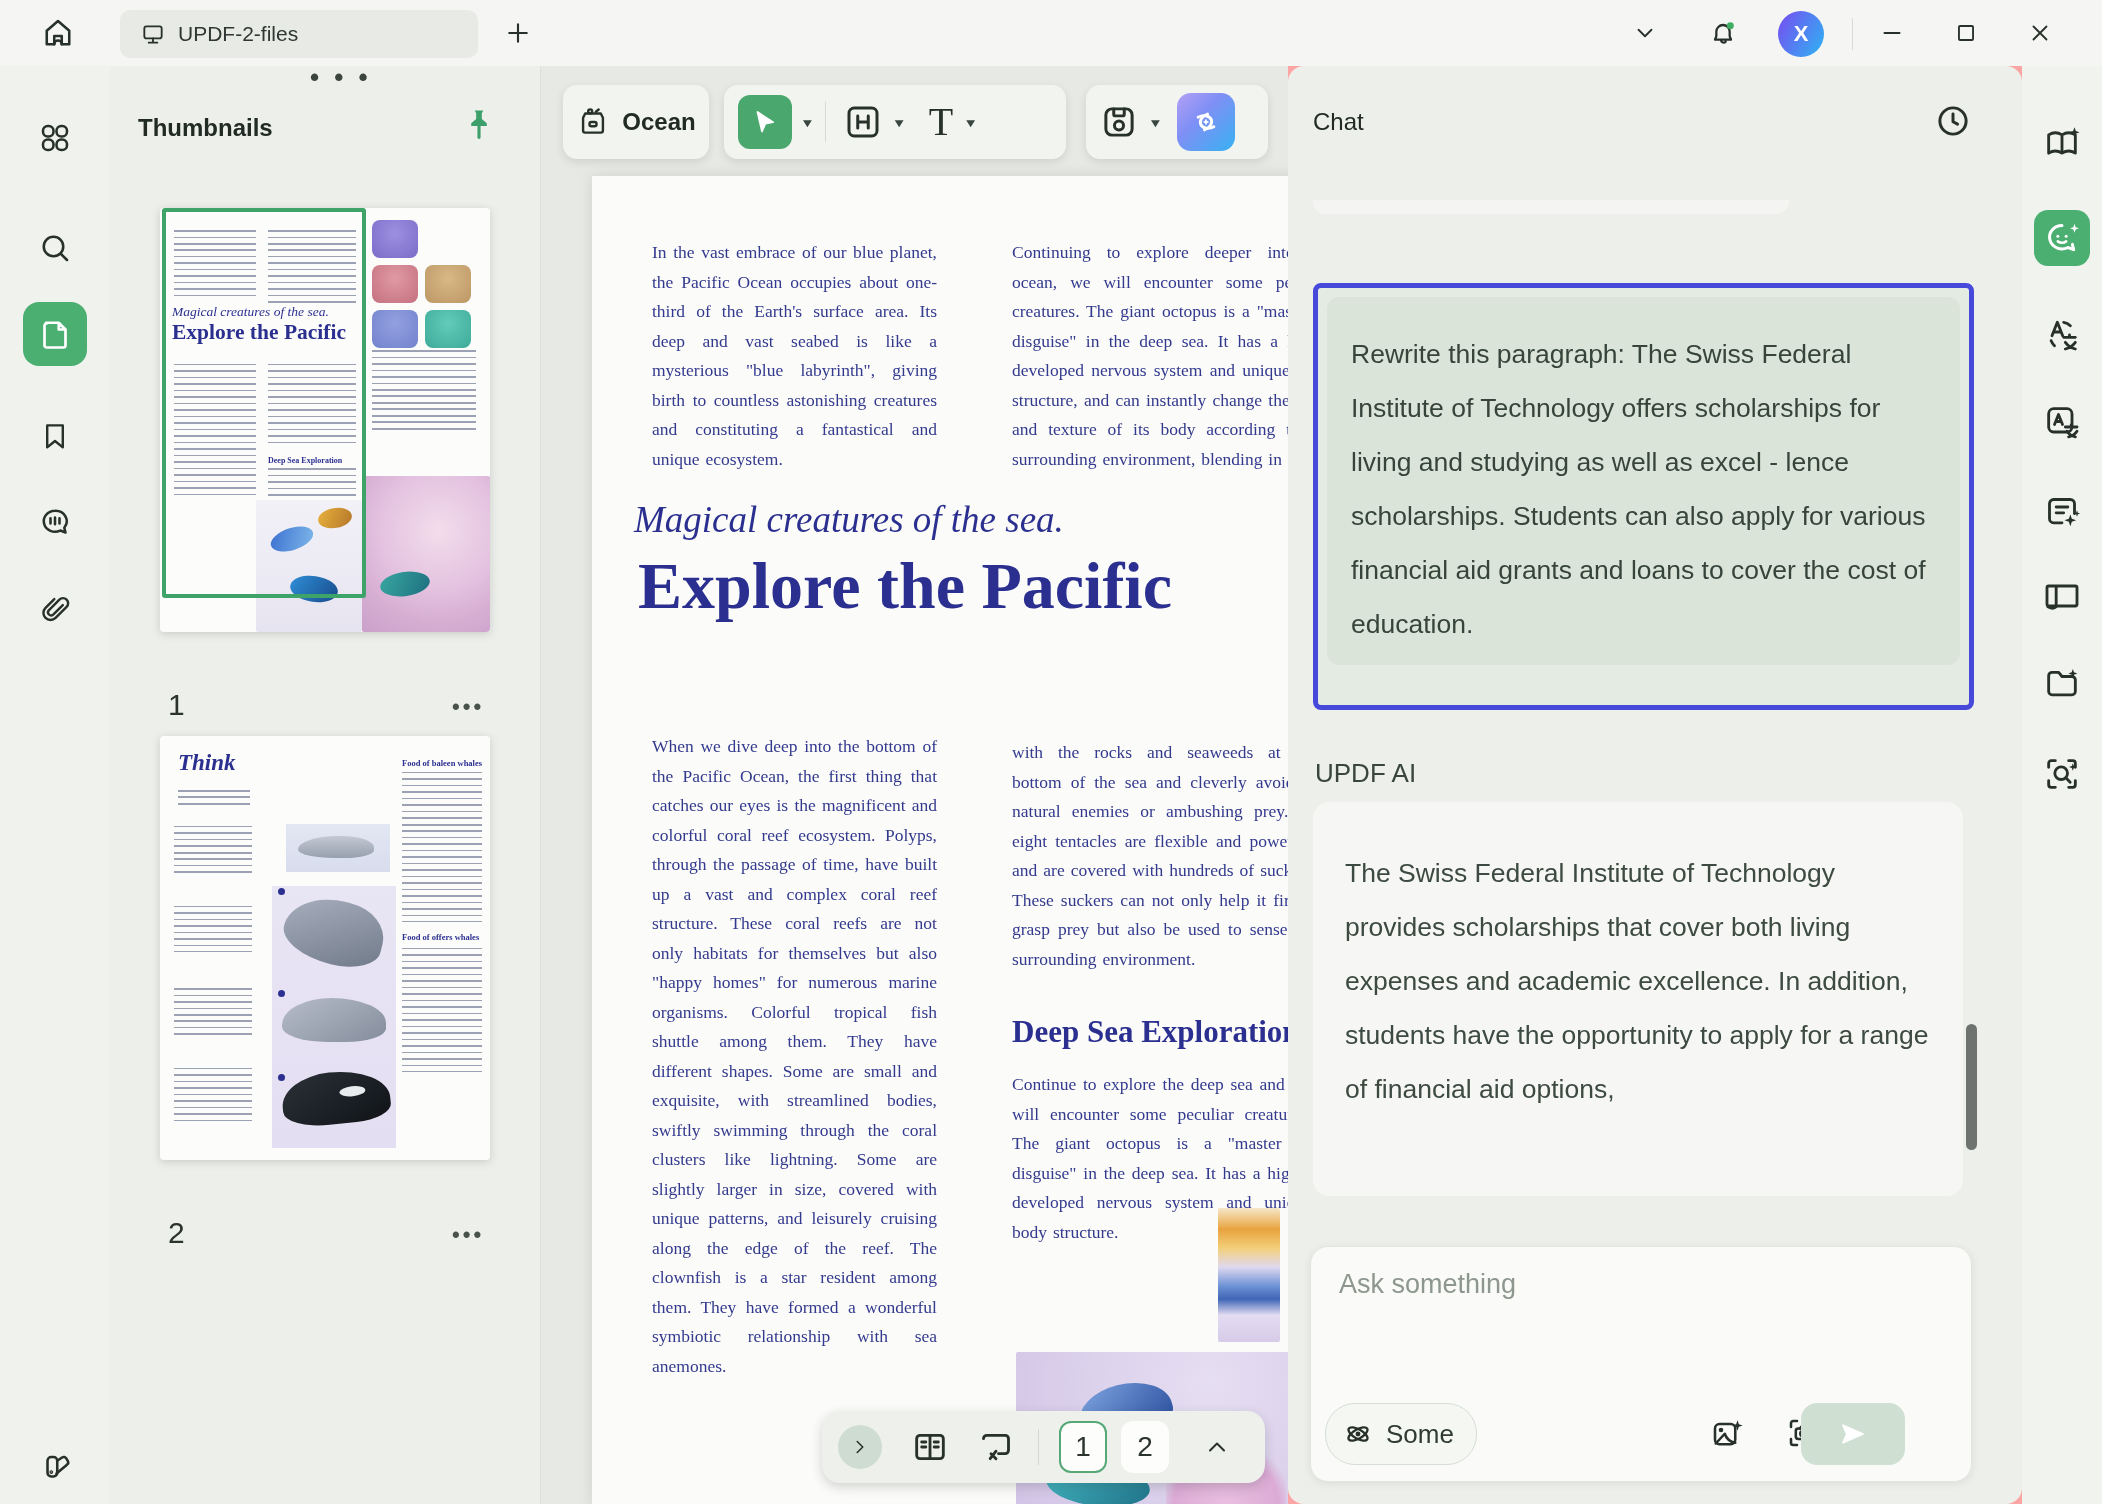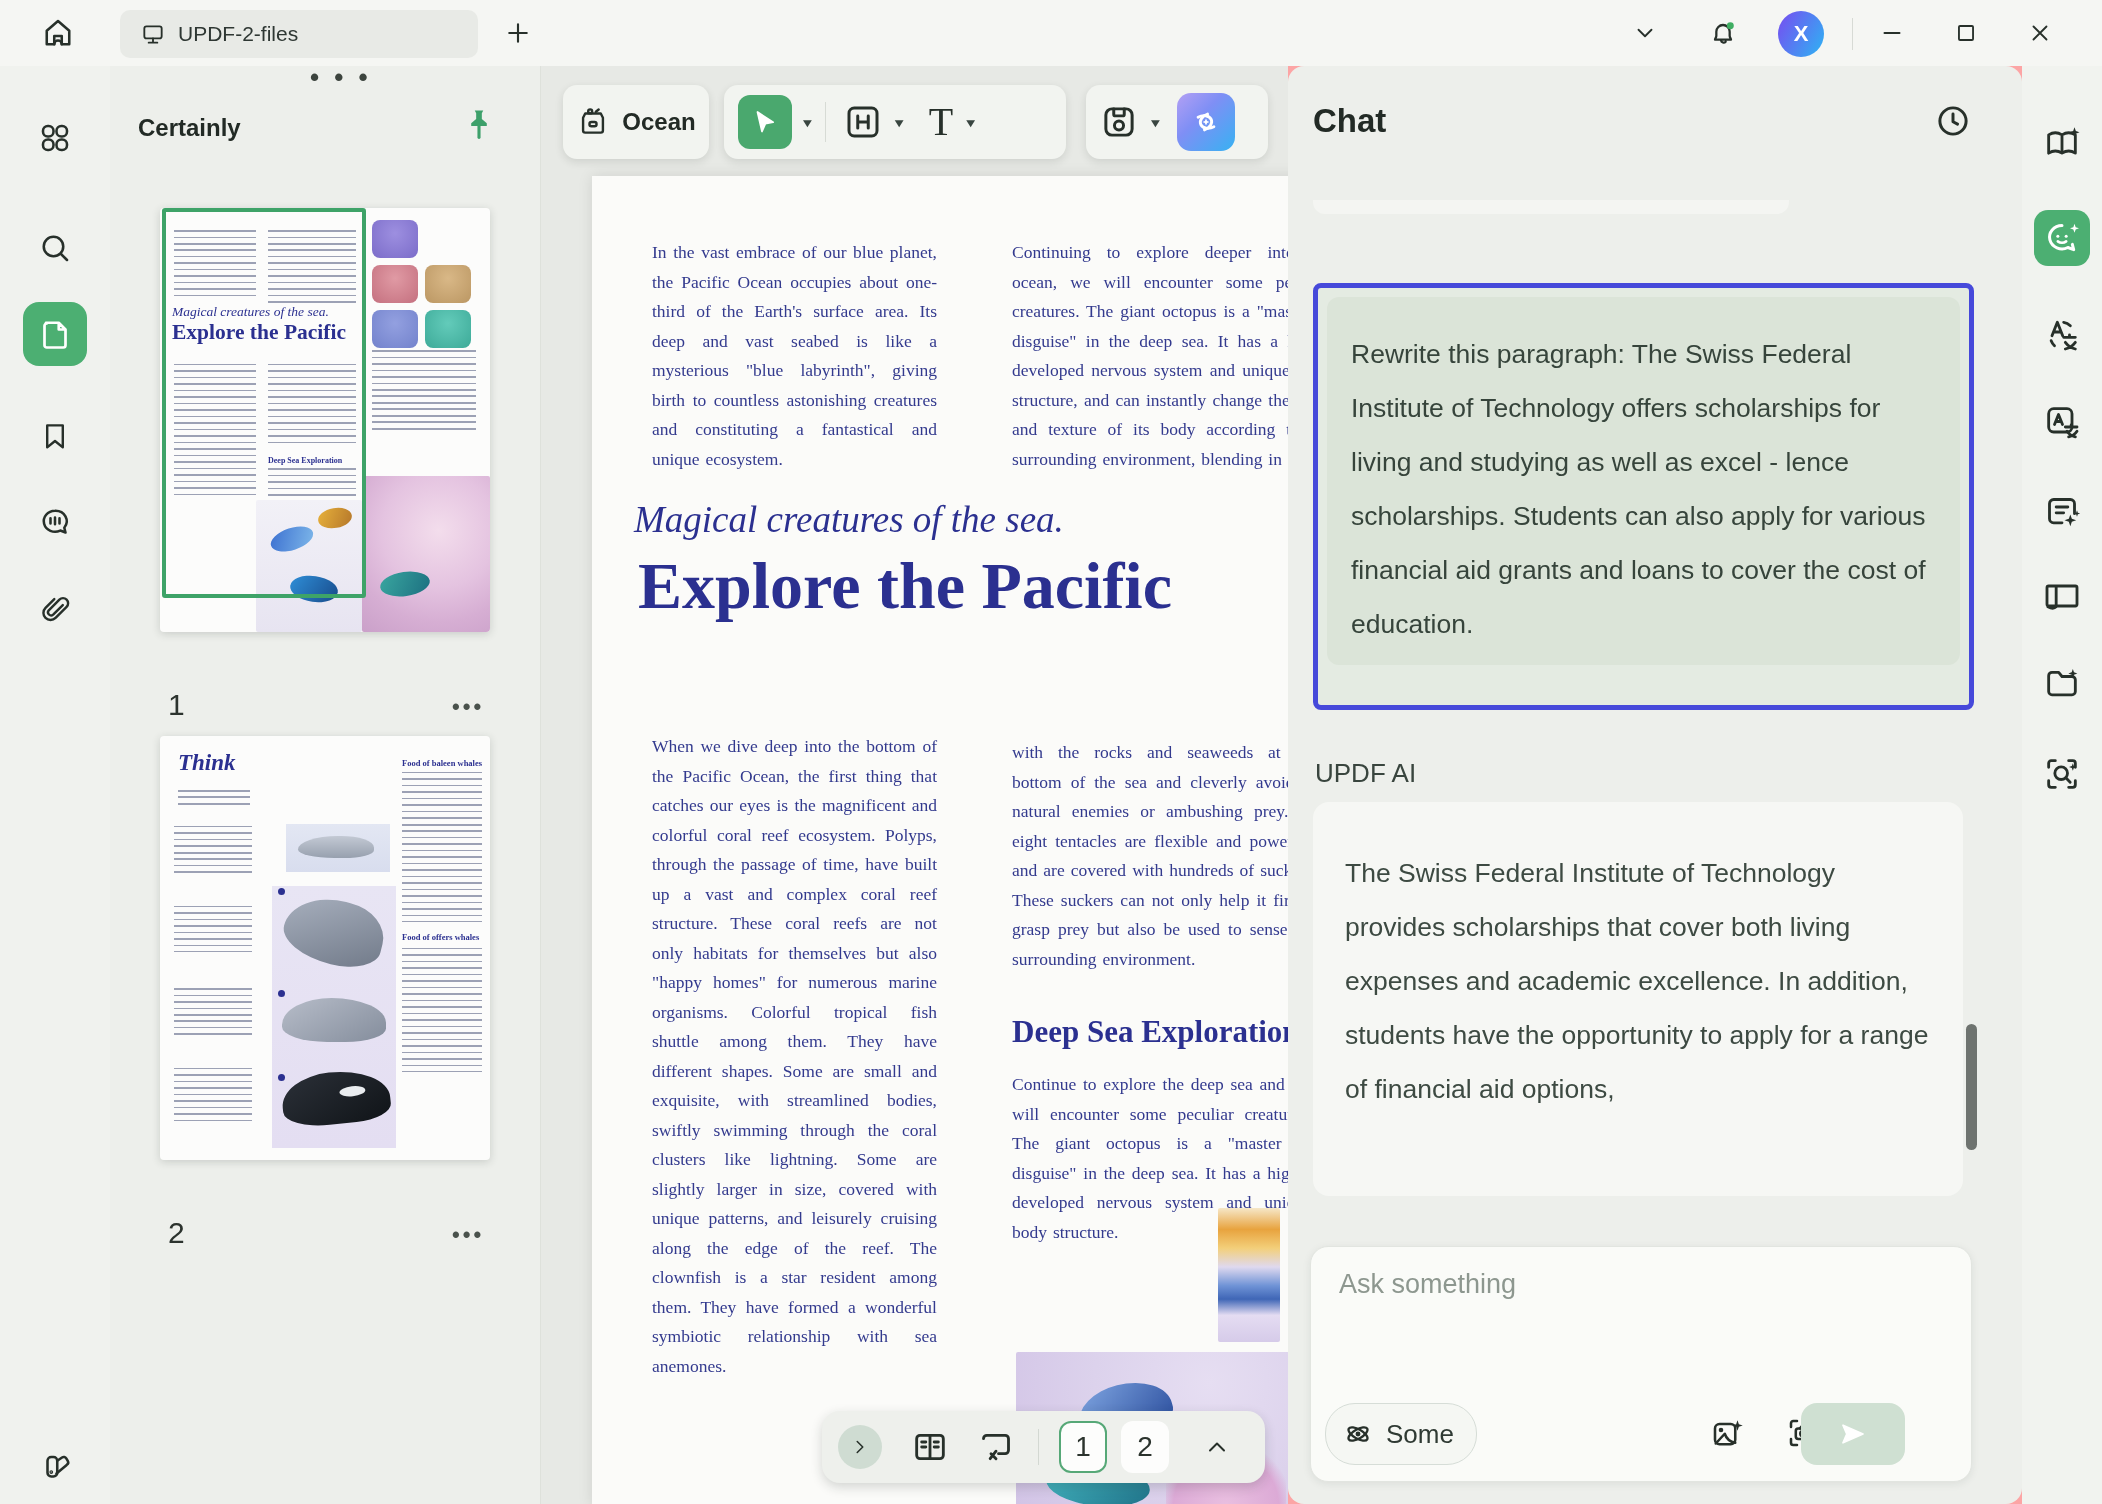--- a/index.html
+++ b/index.html
@@ -33,21 +33,21 @@
   #page{position:absolute;left:51px;top:110px;width:800px;height:1330px;background:#fbfbf9;box-shadow:0 0 14px rgba(0,0,0,.10);}
   .docp{position:absolute;font-family:"Liberation Serif",serif;color:#333a8e;font-size:17.5px;line-height:29.5px;text-align:justify;word-spacing:1.5px;}
   .tool-card{position:absolute;top:19px;height:74px;background:#f2f4f0;border-radius:14px;box-shadow:0 3px 8px rgba(30,40,34,.12);display:flex;align-items:center;}
   .chev{color:#394540;font-size:15px;transform:scaleY(.8);}
   .tdiv{width:1px;height:40px;background:#d7dbd5;margin:0 10px;}
   
   #bottomnav{position:absolute;left:281px;top:1345px;width:443px;height:72px;background:#eef0ec;border-radius:18px;box-shadow:0 4px 12px rgba(30,40,34,.18);display:flex;align-items:center;z-index:20;}
   .pgbox{width:48px;height:52px;border-radius:12px;background:#fdfdfc;display:flex;align-items:center;justify-content:center;font-size:28px;color:#2b332d;box-sizing:border-box;}
   
   #chat-panel{position:absolute;left:1288px;top:66px;width:734px;height:1438px;background:#edefeb;border-radius:16px;}
-  .chat-title{position:absolute;left:25px;top:36px;font-size:33px;font-weight:bold;color:#222a25;}
+  .chat-title{position:absolute;left:25px;top:42px;font-size:24px;font-weight:normal;color:#222a25;}
   #user-box{position:absolute;left:25px;top:217px;width:661px;height:427px;border:5px solid #4649da;border-radius:8px;box-sizing:border-box;background:#e4ebe2;text-decoration:underline;}
   #user-bubble{position:absolute;left:9px;top:9px;right:9px;bottom:40px;background:#dbe4d8;border-radius:12px;padding:30px 24px;font-size:26.5px;line-height:54px;color:#36443b;overflow:hidden;}
   .ai-label{position:absolute;left:27px;top:692px;font-size:26px;color:#39453e;}
   #ai-bubble{position:absolute;left:25px;top:736px;width:650px;height:394px;background:#f6f7f4;border-radius:16px;box-sizing:border-box;padding:44px 32px;font-size:26.5px;line-height:54px;color:#3d4a42;overflow:hidden;}
   #chat-scroll{position:absolute;left:678px;top:958px;width:11px;height:126px;background:#6e736f;border-radius:6px;}
   #input-card{position:absolute;left:22px;top:1180px;width:662px;height:236px;background:#fafbf8;border:1px solid #e2e5e0;border-radius:18px;box-shadow:0 2px 8px rgba(30,40,34,.08);box-sizing:border-box;}
   .placeholder{position:absolute;left:28px;top:22px;font-size:27px;color:#8d978f;}
   #think-btn{position:absolute;left:14px;bottom:16px;height:60px;padding:0 22px 0 16px;border:1.5px solid #d6ddd7;border-radius:30px;background:#f5f7f3;display:flex;align-items:center;gap:12px;font-size:26px;color:#2f3a33;}
   #send-btn{position:absolute;right:66px;bottom:16px;width:104px;height:62px;background:#cfe0d2;border-radius:16px;display:flex;align-items:center;justify-content:center;}
   
@@ -153,21 +153,21 @@
       <svg class="ic" width="36" height="36" viewBox="0 0 24 24">
           <rect x="7" y="6" width="6.5" height="13" rx="2.5"></rect>
           <path d="M13.5 8.5 l3.2 -2.2 a2 2 0 0 1 2.8 .6 l1 1.7 a2 2 0 0 1 -.7 2.7 L13 17"></path>
           <circle cx="9.5" cy="16" r="0.4" fill="#27302a"></circle>
         </svg>
     </div>
   </div>
 
   <div id="thumb-panel">
     <div class="handle-dots">• • •</div>
-    <div class="panel-title">Certainly</div>
+    <div class="panel-title">Thumbnails</div>
     <div class="abs" style="left:352px;top:40px;">
       <svg width="34" height="40" viewBox="0 0 24 28">
           <path d="M9 3 h6 l-1 2 v4 l3.5 3 v2 h-11 v-2 l3.5 -3 v-4 Z" fill="#3da06a" stroke="none"></path>
           <path d="M12 14 v8" stroke="#3da06a" stroke-width="2.2" stroke-linecap="round"></path>
         </svg>
     </div>
 
     <div class="thumb-card" style="top:142px;height:424px;">
       <div class="tl" style="left:14px;top:22px;width:82px;height:66px;"></div>
       <div class="tl" style="left:108px;top:22px;width:88px;height:74px;"></div>

